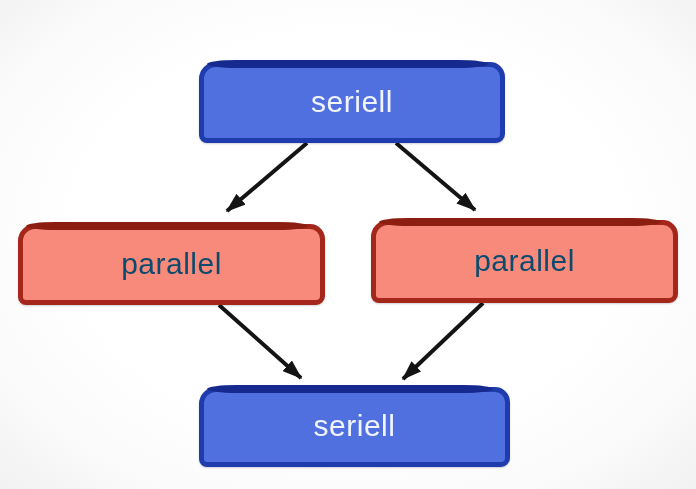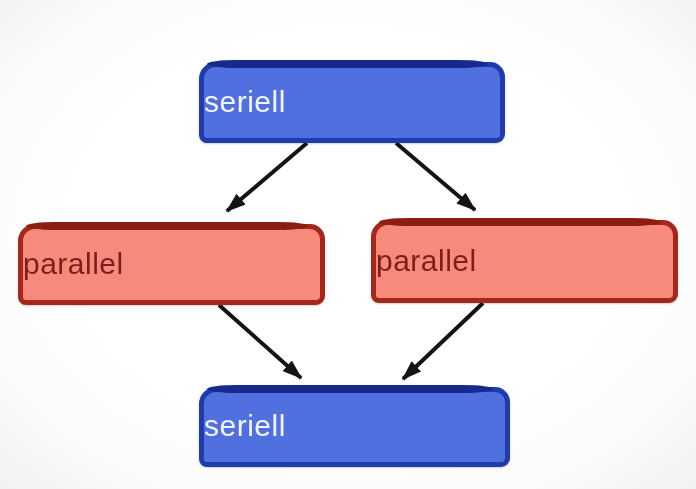--- a/index.html
+++ b/index.html
@@ -22,21 +22,21 @@
     top: 0;
     width: 696px;
     height: 489px;
     pointer-events: none;
   }
   .node {
     position: absolute;
     box-sizing: border-box;
     display: flex;
     align-items: center;
-    justify-content: flex-start;
+    justify-content: center;
     border-style: solid;
     border-width: 5px;
     border-radius: 17px 15px 9px 8px;
     box-shadow: 0 1px 2px rgba(0,0,0,0.18);
   }
   
   .node::before {
     content: "";
     position: absolute;
     top: -7px;
@@ -48,21 +48,21 @@
   }
   .node-blue {
     background: #5170e0;
     border-color: #1e3cae;
     color: #f2f5ff;
     --stroke-dark: #16298f;
   }
   .node-red {
     background: #f78a7a;
     border-color: #a5261b;
-    color: #7f1d1d;
+    color: #0c4a6e;
     --stroke-dark: #8c1d11;
   }
   .node .label {
     font-size: 30px;
     letter-spacing: 0.5px;
     line-height: 1;
     transform: translateY(-1px);
   }
   .n-top    { left: 199px; top: 62px;  width: 306px; height: 81px; }
   .n-left   { left: 18px;  top: 224px; width: 307px; height: 81px; }

